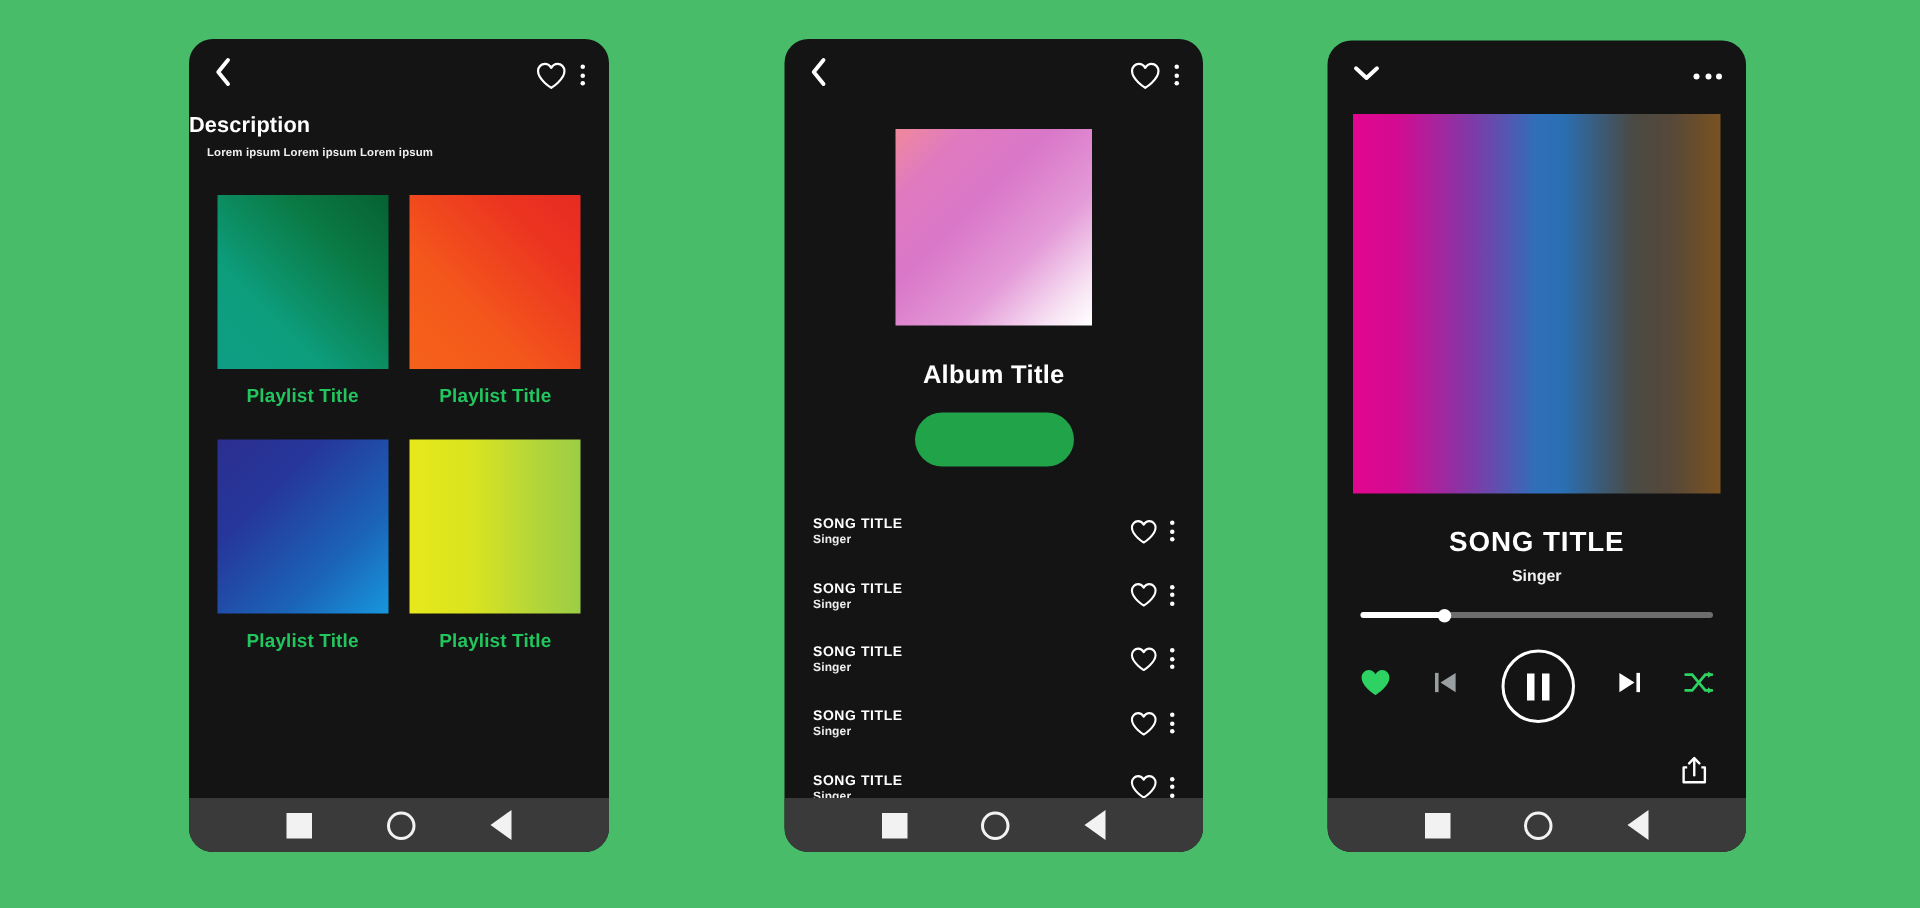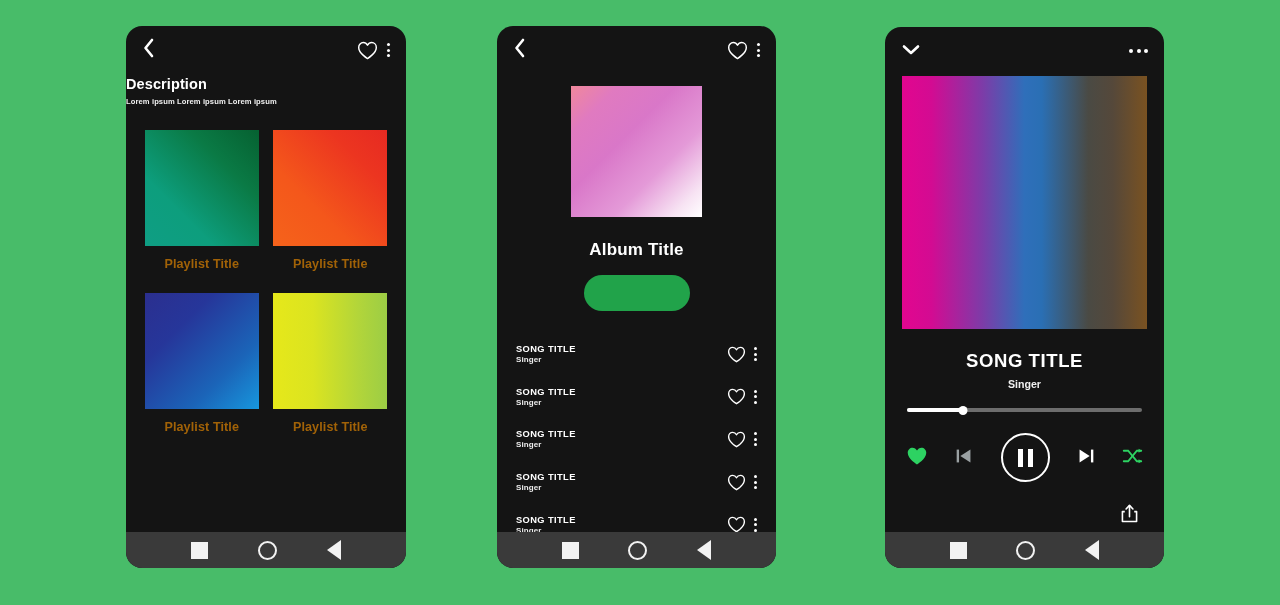--- a/index.html
+++ b/index.html
@@ -14,21 +14,21 @@
   
   .phone {
     position:absolute;
     background:#141414;
     border-radius:16px;
     overflow:hidden;
     display:flex;
     flex-direction:column;
   }
   #phone-1 { left:126px; top:26px; width:280px; height:542px; }
-  #phone-2 { left:497px; top:26px; width:279px; height:542px; }
+  #phone-2 { left:523px; top:26px; width:279px; height:542px; }
   #phone-3 { left:885px; top:27px; width:279px; height:541px; }
 
   .screen { flex:1; position:relative; overflow:hidden; }
 
   
   .navbar {
     height:36px;
     background:#3a3a3a;
     display:flex;
     align-items:center;
@@ -56,32 +56,32 @@
   .hdr-right { display:flex; align-items:center; gap:9px; }
   .heart-outline svg { display:block; }
   .dots-v { display:flex; flex-direction:column; gap:2.5px; align-items:center; }
   .dots-v i { width:3px; height:3px; background:#fff; border-radius:50%; display:block; }
   .dots-h { display:flex; flex-direction:row; gap:3.5px; align-items:center; }
   .dots-h i { width:4px; height:4px; background:#fff; border-radius:50%; display:block; }
 
   
   .desc-block { text-align:left; margin-top:12px; }
   .desc-title { color:#fff; font-size:14.5px; font-weight:bold; letter-spacing:.1px; }
-  .desc-sub { color:#f0f0f0; font-size:7.6px; font-weight:bold; margin-top:5px; letter-spacing:.1px; }
+  .desc-sub { color:#f0f0f0; font-size:7.6px; font-weight:bold; margin-top:5px; letter-spacing:.1px;padding-left:12px; }
 
   .grid {
     margin:24px 18px 0 18px;
     display:grid;
     grid-template-columns:1fr 1fr;
     column-gap:13px;
     row-gap:22px;
   }
   .tile-cell { display:flex; flex-direction:column; align-items:center; }
   .tile { width:114px; height:116px; }
-  .tile-label { color:#a16207; font-size:12.6px; font-weight:bold; margin-top:11px; letter-spacing:.1px; }
+  .tile-label { color:#22c55e; font-size:12.6px; font-weight:bold; margin-top:11px; letter-spacing:.1px; }
 
   .tile-g1 { background:linear-gradient(45deg,#0f9e84 0%,#0d9e7d 30%,#0a7a45 70%,#066131 100%); }
   .tile-g2 { background:linear-gradient(45deg,#f5631b 0%,#f4571b 35%,#ec3520 75%,#e62a22 100%); }
   .tile-g3 { background:linear-gradient(135deg,#2b2f8f 0%,#26369a 30%,#1b64b8 70%,#1797dd 100%); }
   .tile-g4 { background:linear-gradient(90deg,#e6e81a 0%,#dbe420 35%,#b2d53a 75%,#9ccd45 100%); }
 
   
   .album-art {
     width:131px; height:131px;
     margin:22px auto 0 auto;

